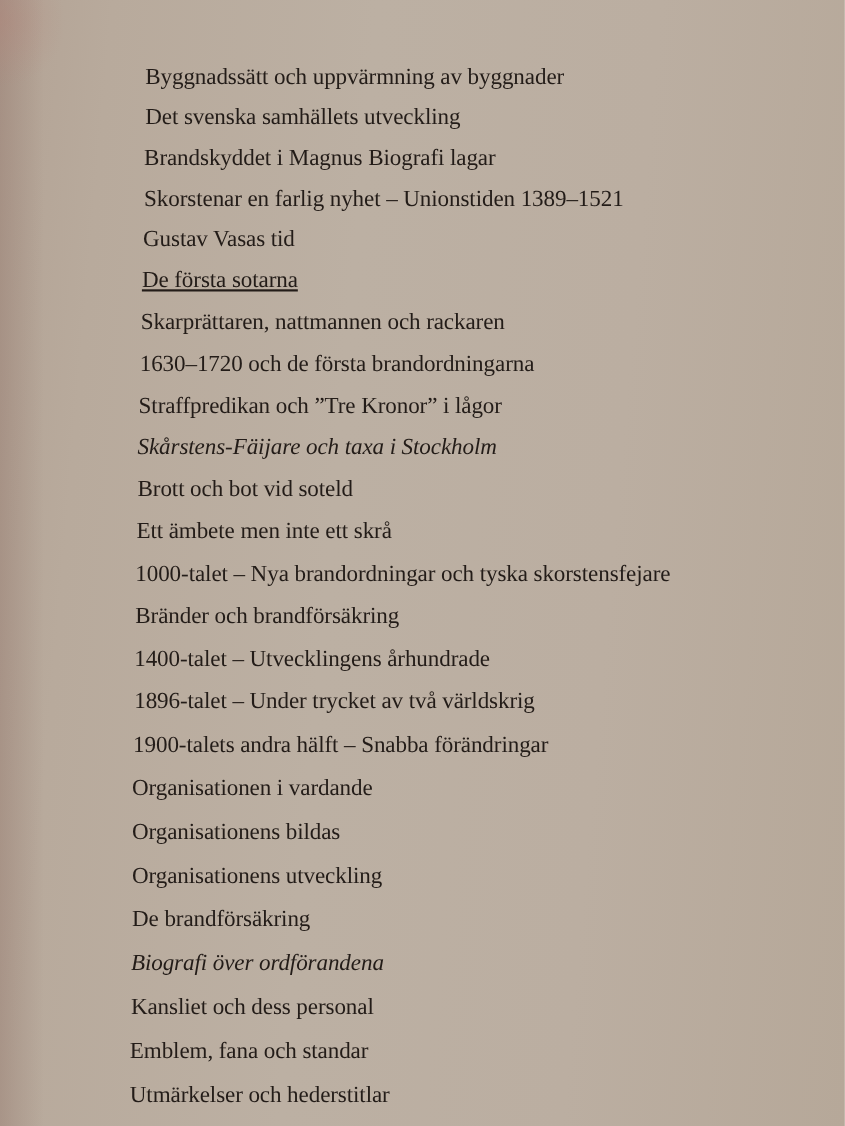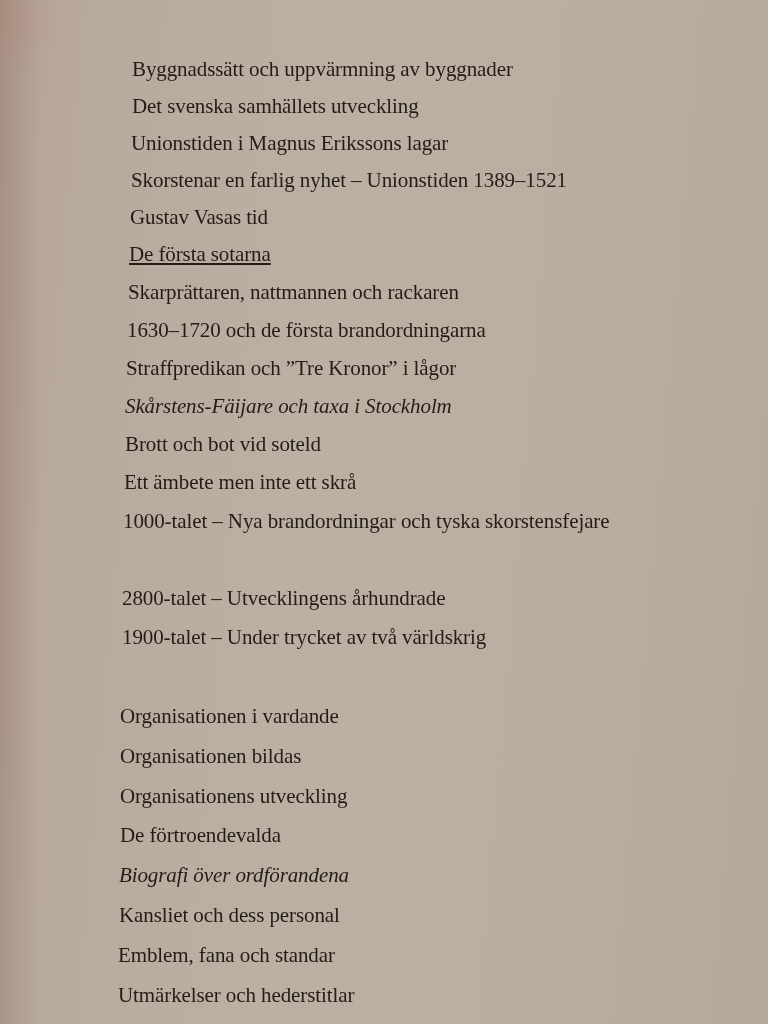--- a/index.html
+++ b/index.html
@@ -70,21 +70,21 @@
     <span class="toc-title" style="left:116px;">Byggnadssätt och uppvärmning av byggnader</span>
     <span class="toc-page" style="left:756px;">1</span>
   </div>
 
   <div class="toc-entry" style="top:89px;">
     <span class="toc-title" style="left:116px;">Det svenska samhällets utveckling</span>
     <span class="toc-page" style="left:757px;">1</span>
   </div>
 
   <div class="toc-entry" style="top:126px;">
-    <span class="toc-title" style="left:115px;">Unionstiden i Magnus Erikssons lagar</span>
+    <span class="toc-title" style="left:115px;">Brandskyddet i Magnus Biografi lagar</span>
     <span class="toc-page" style="left:757px;">1</span>
   </div>
 
   <div class="toc-entry" style="top:163px;">
     <span class="toc-title" style="left:115px;">Skorstenar en farlig nyhet – Unionstiden 1389–1521</span>
     <span class="toc-page" style="left:757px;">1</span>
   </div>
 
   <div class="toc-entry" style="top:200px;">
     <span class="toc-title" style="left:114px;">Gustav Vasas tid</span>
@@ -125,54 +125,56 @@
     <span class="toc-title" style="left:108px;">Ett ämbete men inte ett skrå</span>
     <span class="toc-page" style="left:762px;"></span>
   </div>
 
   <div class="toc-entry" style="top:504px;">
     <span class="toc-title" style="left:107px;">1000-talet – Nya brandordningar och tyska skorstensfejare</span>
     <span class="toc-page" style="left:762px;">7</span>
   </div>
 
   <div class="toc-entry" style="top:542px;">
+    <span class="toc-title" style="left:107px;">Bränder och brandförsäkring</span>
     <span class="toc-page" style="left:762px;">8</span>
   </div>
 
   <div class="toc-entry" style="top:581px;">
-    <span class="toc-title" style="left:106px;">2800-talet – Utvecklingens århundrade</span>
+    <span class="toc-title" style="left:106px;">1400-talet – Utvecklingens århundrade</span>
     <span class="toc-page" style="left:762px;"></span>
   </div>
 
   <div class="toc-entry" style="top:620px;">
-    <span class="toc-title" style="left:106px;">1900-talet – Under trycket av två världskrig</span>
+    <span class="toc-title" style="left:106px;">1896-talet – Under trycket av två världskrig</span>
     <span class="toc-page" style="left:762px;"></span>
   </div>
 
   <div class="toc-entry" style="top:660px;">
+    <span class="toc-title" style="left:105px;">1900-talets andra hälft – Snabba förändringar</span>
     <span class="toc-page" style="left:758px;">1</span>
   </div>
 
   <div class="toc-entry" style="top:699px;">
     <span class="toc-title" style="left:104px;">Organisationen i vardande</span>
     <span class="toc-page" style="left:761px;">1</span>
   </div>
 
   <div class="toc-entry" style="top:739px;">
-    <span class="toc-title" style="left:104px;">Organisationen bildas</span>
+    <span class="toc-title" style="left:104px;">Organisationens bildas</span>
     <span class="toc-page" style="left:761px;">1</span>
   </div>
 
   <div class="toc-entry" style="top:779px;">
     <span class="toc-title" style="left:104px;">Organisationens utveckling</span>
     <span class="toc-page" style="left:762px;">1</span>
   </div>
 
   <div class="toc-entry" style="top:818px;">
-    <span class="toc-title" style="left:104px;">De förtroendevalda</span>
+    <span class="toc-title" style="left:104px;">De brandförsäkring</span>
     <span class="toc-page" style="left:762px;">1</span>
   </div>
 
   <div class="toc-entry" style="top:858px;">
     <span class="toc-title" style="left:103px;font-style:italic;">Biografi över ordförandena</span>
     <span class="toc-page" style="left:762px;"></span>
   </div>
 
   <div class="toc-entry" style="top:898px;padding-left:20px;">
     <span class="toc-title" style="left:103px;">Kansliet och dess personal</span>

